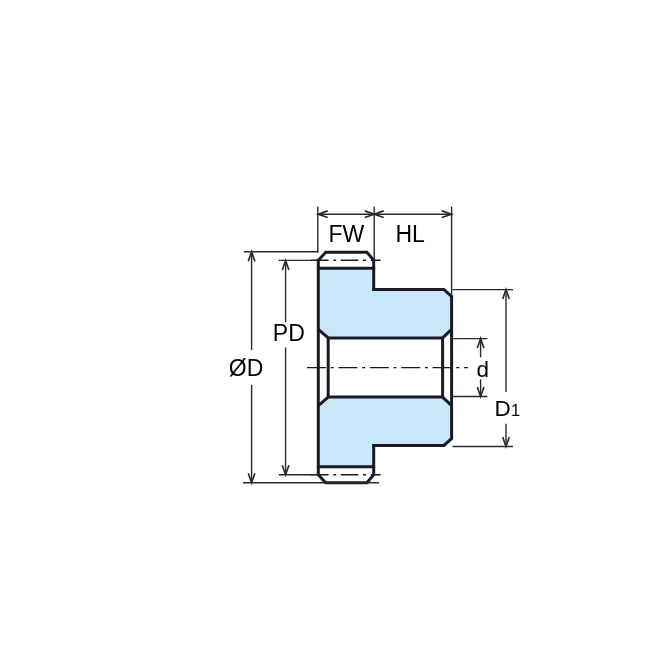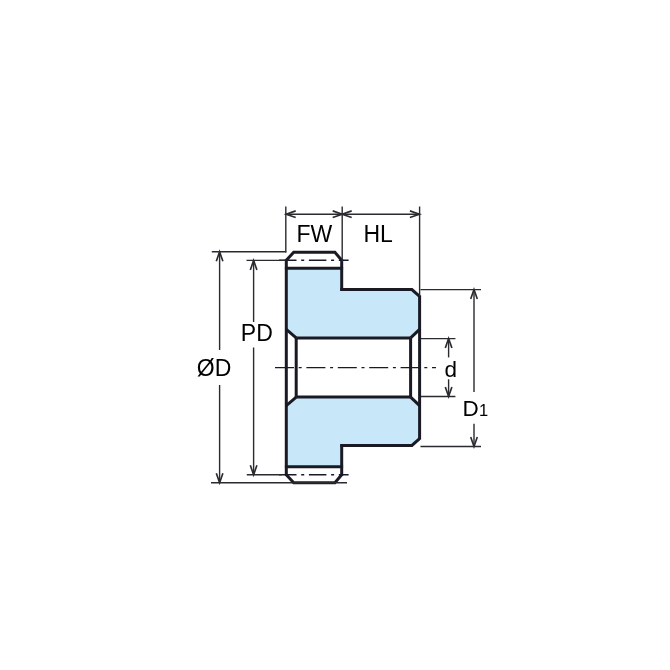--- a/index.html
+++ b/index.html
@@ -1,16 +1,16 @@
 <!DOCTYPE html>
 <html><head>
 <meta charset="utf-8">
 <style>
   html,body{margin:0;padding:0;background:#ffffff;}
-  .page{width:596px;height:670px;position:relative;background:#ffffff;}
+  .page{width:596px;height:670px;position:relative;background:#ffffff;padding-left:32px;}
   text{font-family:"Liberation Sans", sans-serif;fill:#000000;}
 </style>
 </head>
 <body>
 <div class="page">
 <svg width="670" height="670" viewBox="0 0 670 670" xmlns="http://www.w3.org/2000/svg">
 
   <rect x="0" y="0" width="670" height="670" fill="#ffffff"></rect>
 
   <polygon points="286.3,268.2 341.7,268.2 341.7,289.6 411.9,289.6 419.6,296.4 419.6,329.4 410.6,337.9 296.2,337.9 286.3,329.4" fill="#c8e7f8" stroke="none"></polygon>

